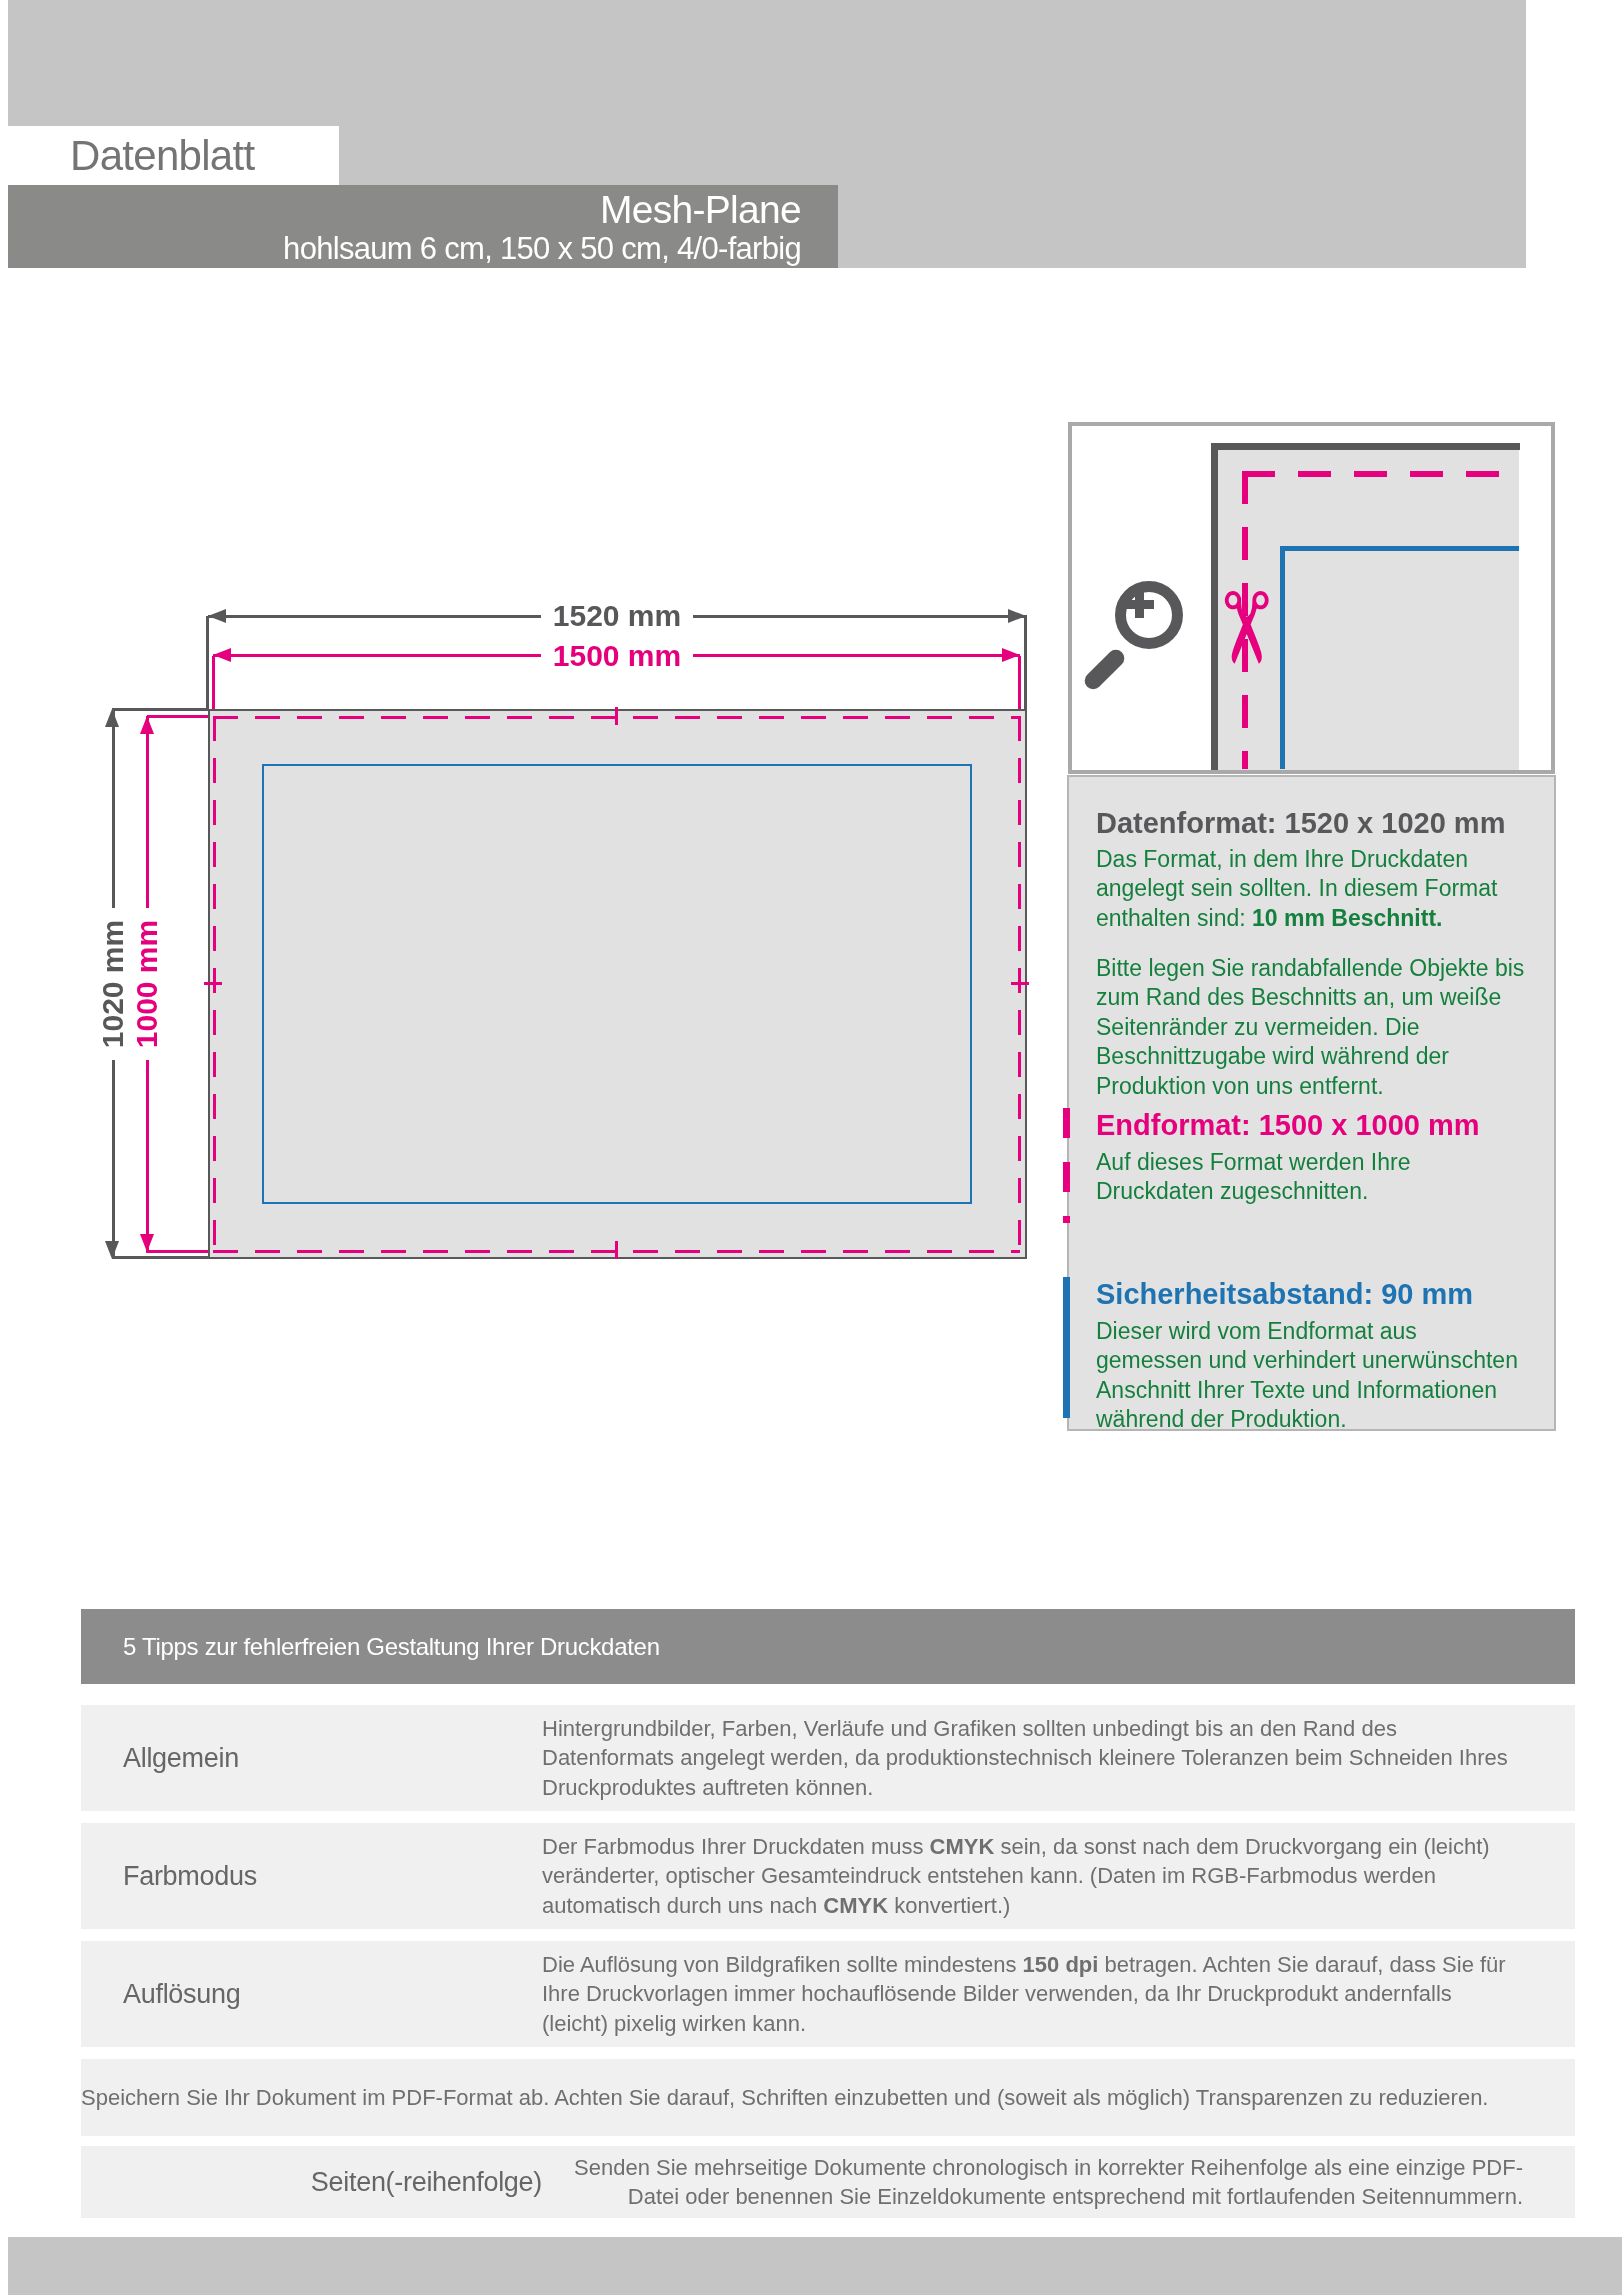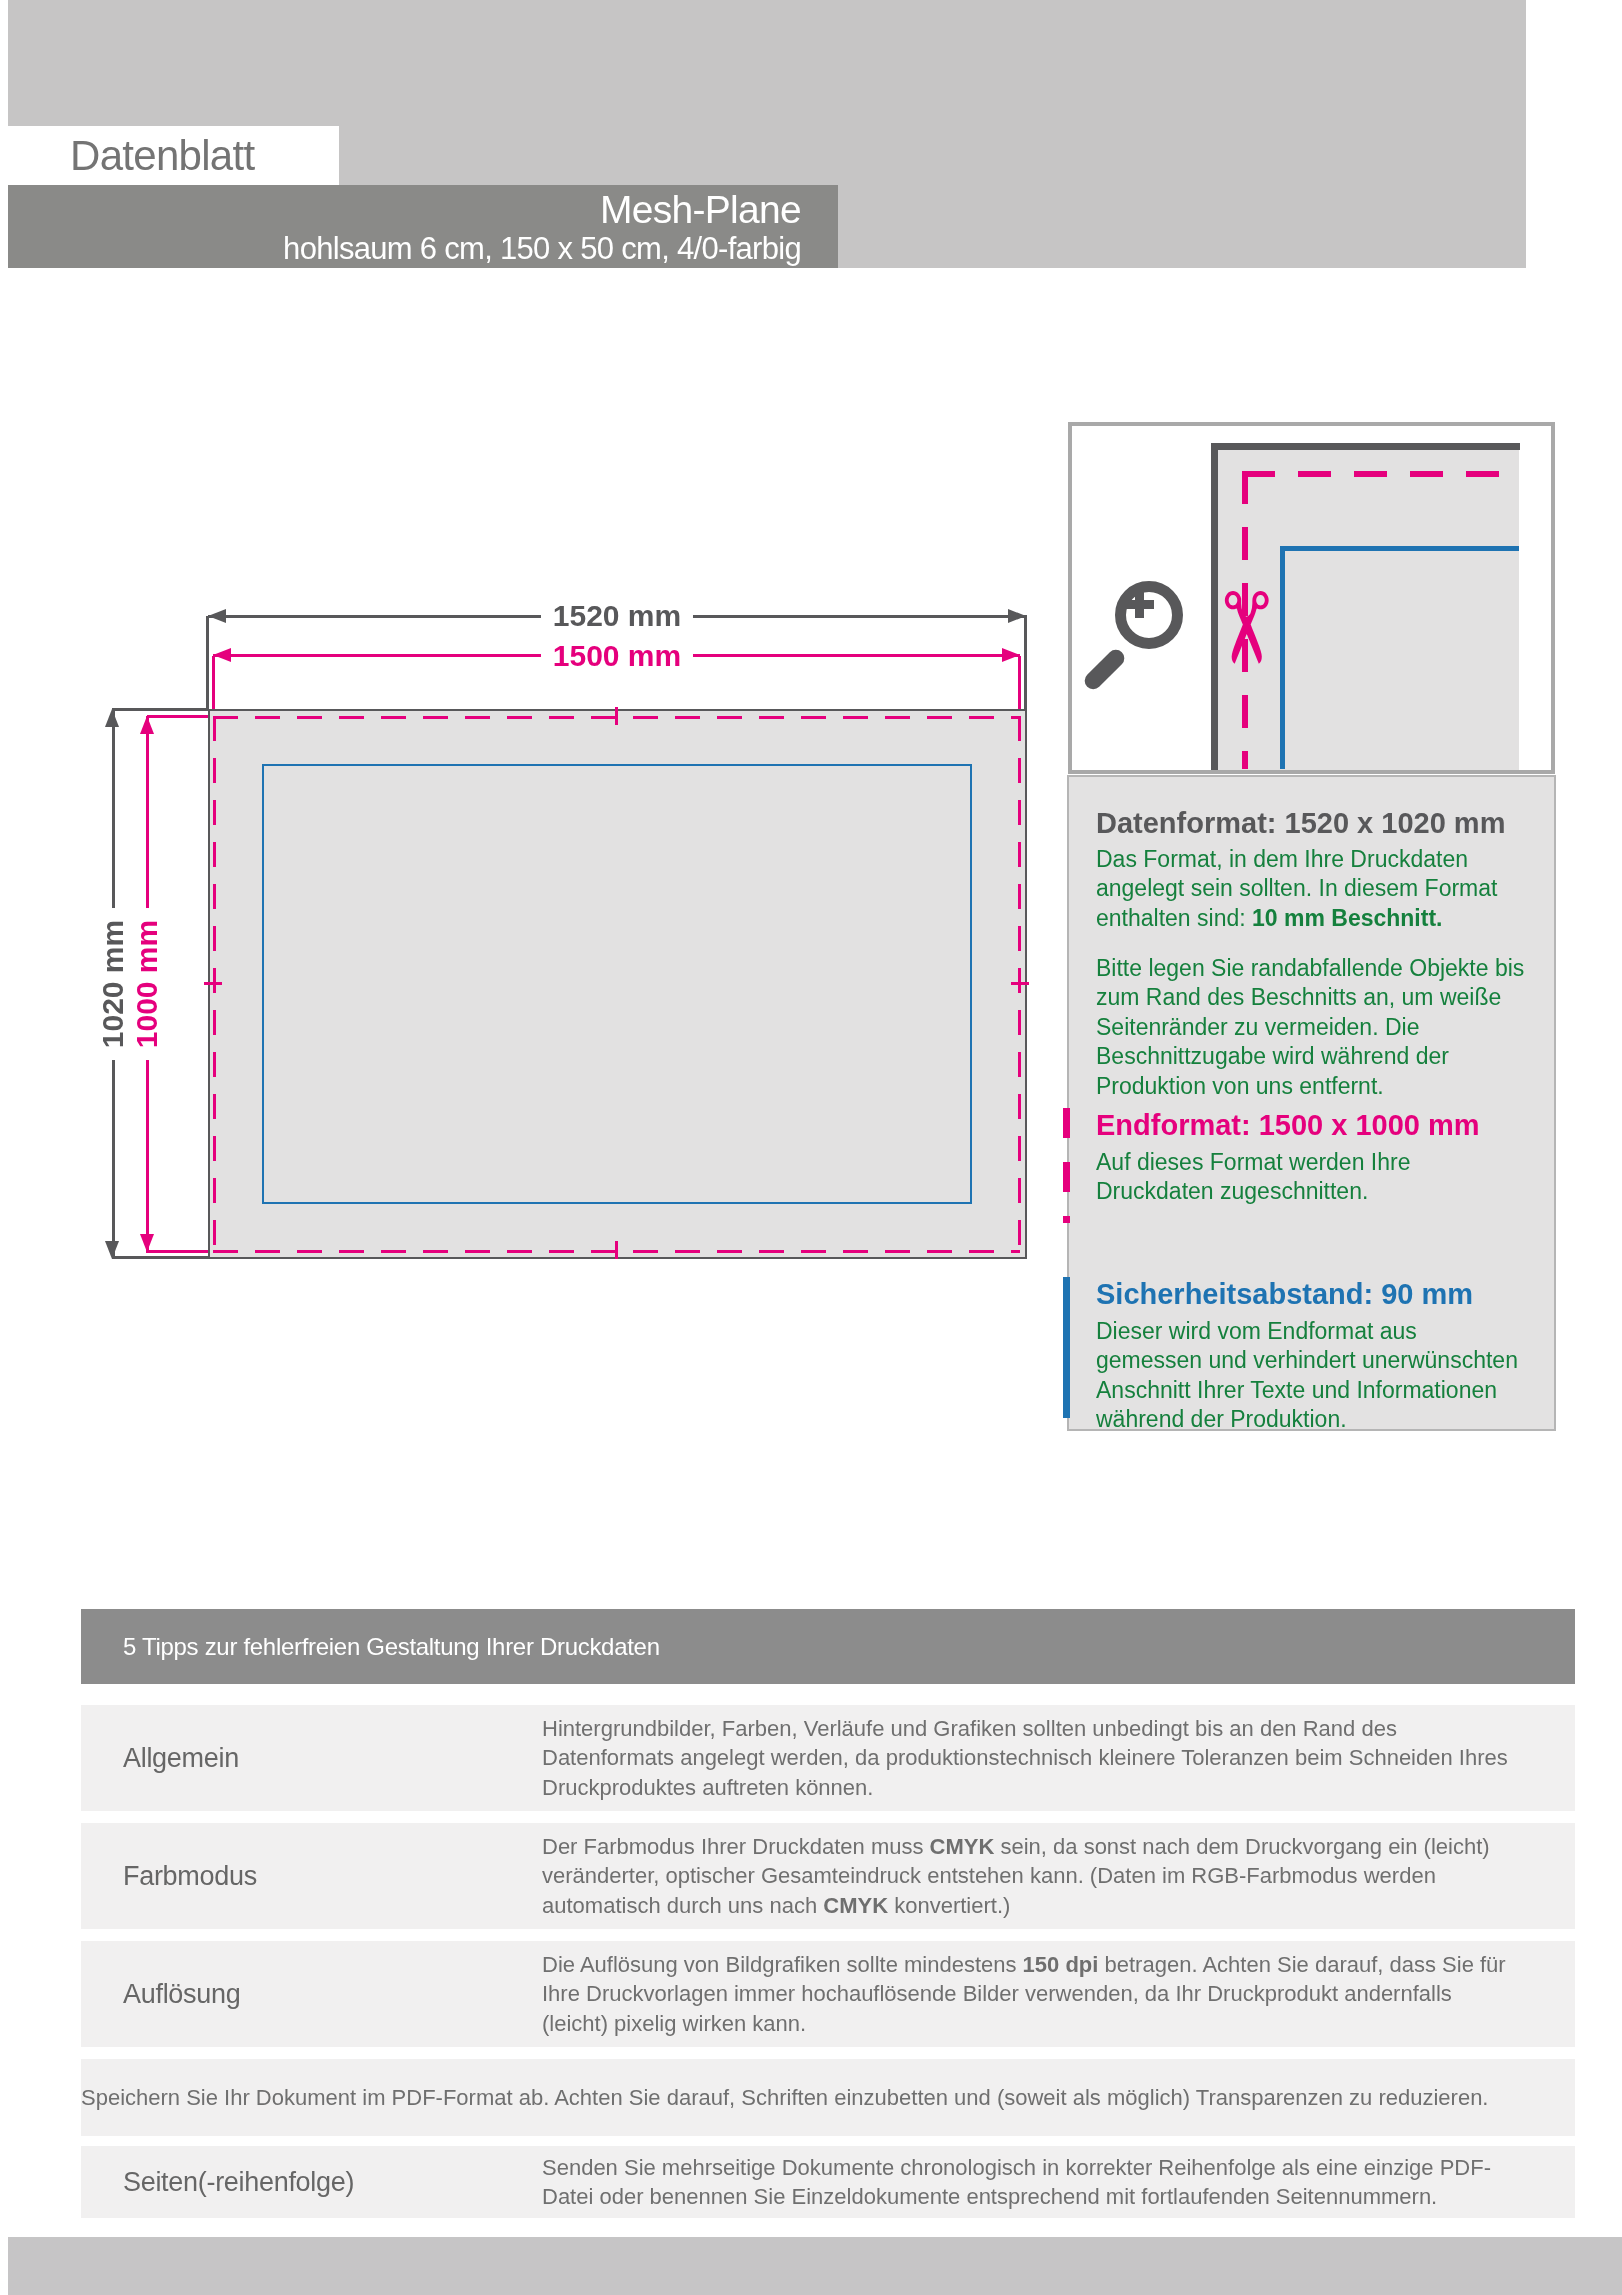--- a/index.html
+++ b/index.html
@@ -70,21 +70,21 @@
   .marker-solid{left:1055px;width:7.2px;height:141px;background:#1e73b2;}
 
   
   .tips-bar{left:73px;top:1609px;width:1494px;height:75px;background:#8c8c8c;
             display:flex;align-items:center;}
   .tips-bar span{padding-left:42px;font-size:24px;color:#ffffff;letter-spacing:-0.3px;}
   .tip-row{left:73px;width:1494px;background:#f1f0f0;display:flex;align-items:center;box-sizing:border-box;}
   .tip-label{flex:0 0 419px;padding-left:42px;font-size:27px;color:#666666;letter-spacing:-0.3px;}
   .tip-body{flex:1;padding-right:52px;font-size:22px;line-height:29.4px;color:#6f6f6f;}
   .r1{top:1705px;height:106px;} .r2{top:1823px;height:106px;} .r3{top:1941px;height:106px;}
-  .r4{top:2059px;height:77px;} .r5{top:2146px;height:72px;}
+  .r4{top:2059px;height:77px;} .r5{top:2146px;height:72px;text-align:right;}
 
   .footer-band{left:0;top:2237px;width:1623px;height:59px;background:#c6c5c6;}
 </style>
 </head>
 <body>
 
 <div class="page">
 
   <div class="abs top-band"></div>
   <div class="abs doc-label-box">

